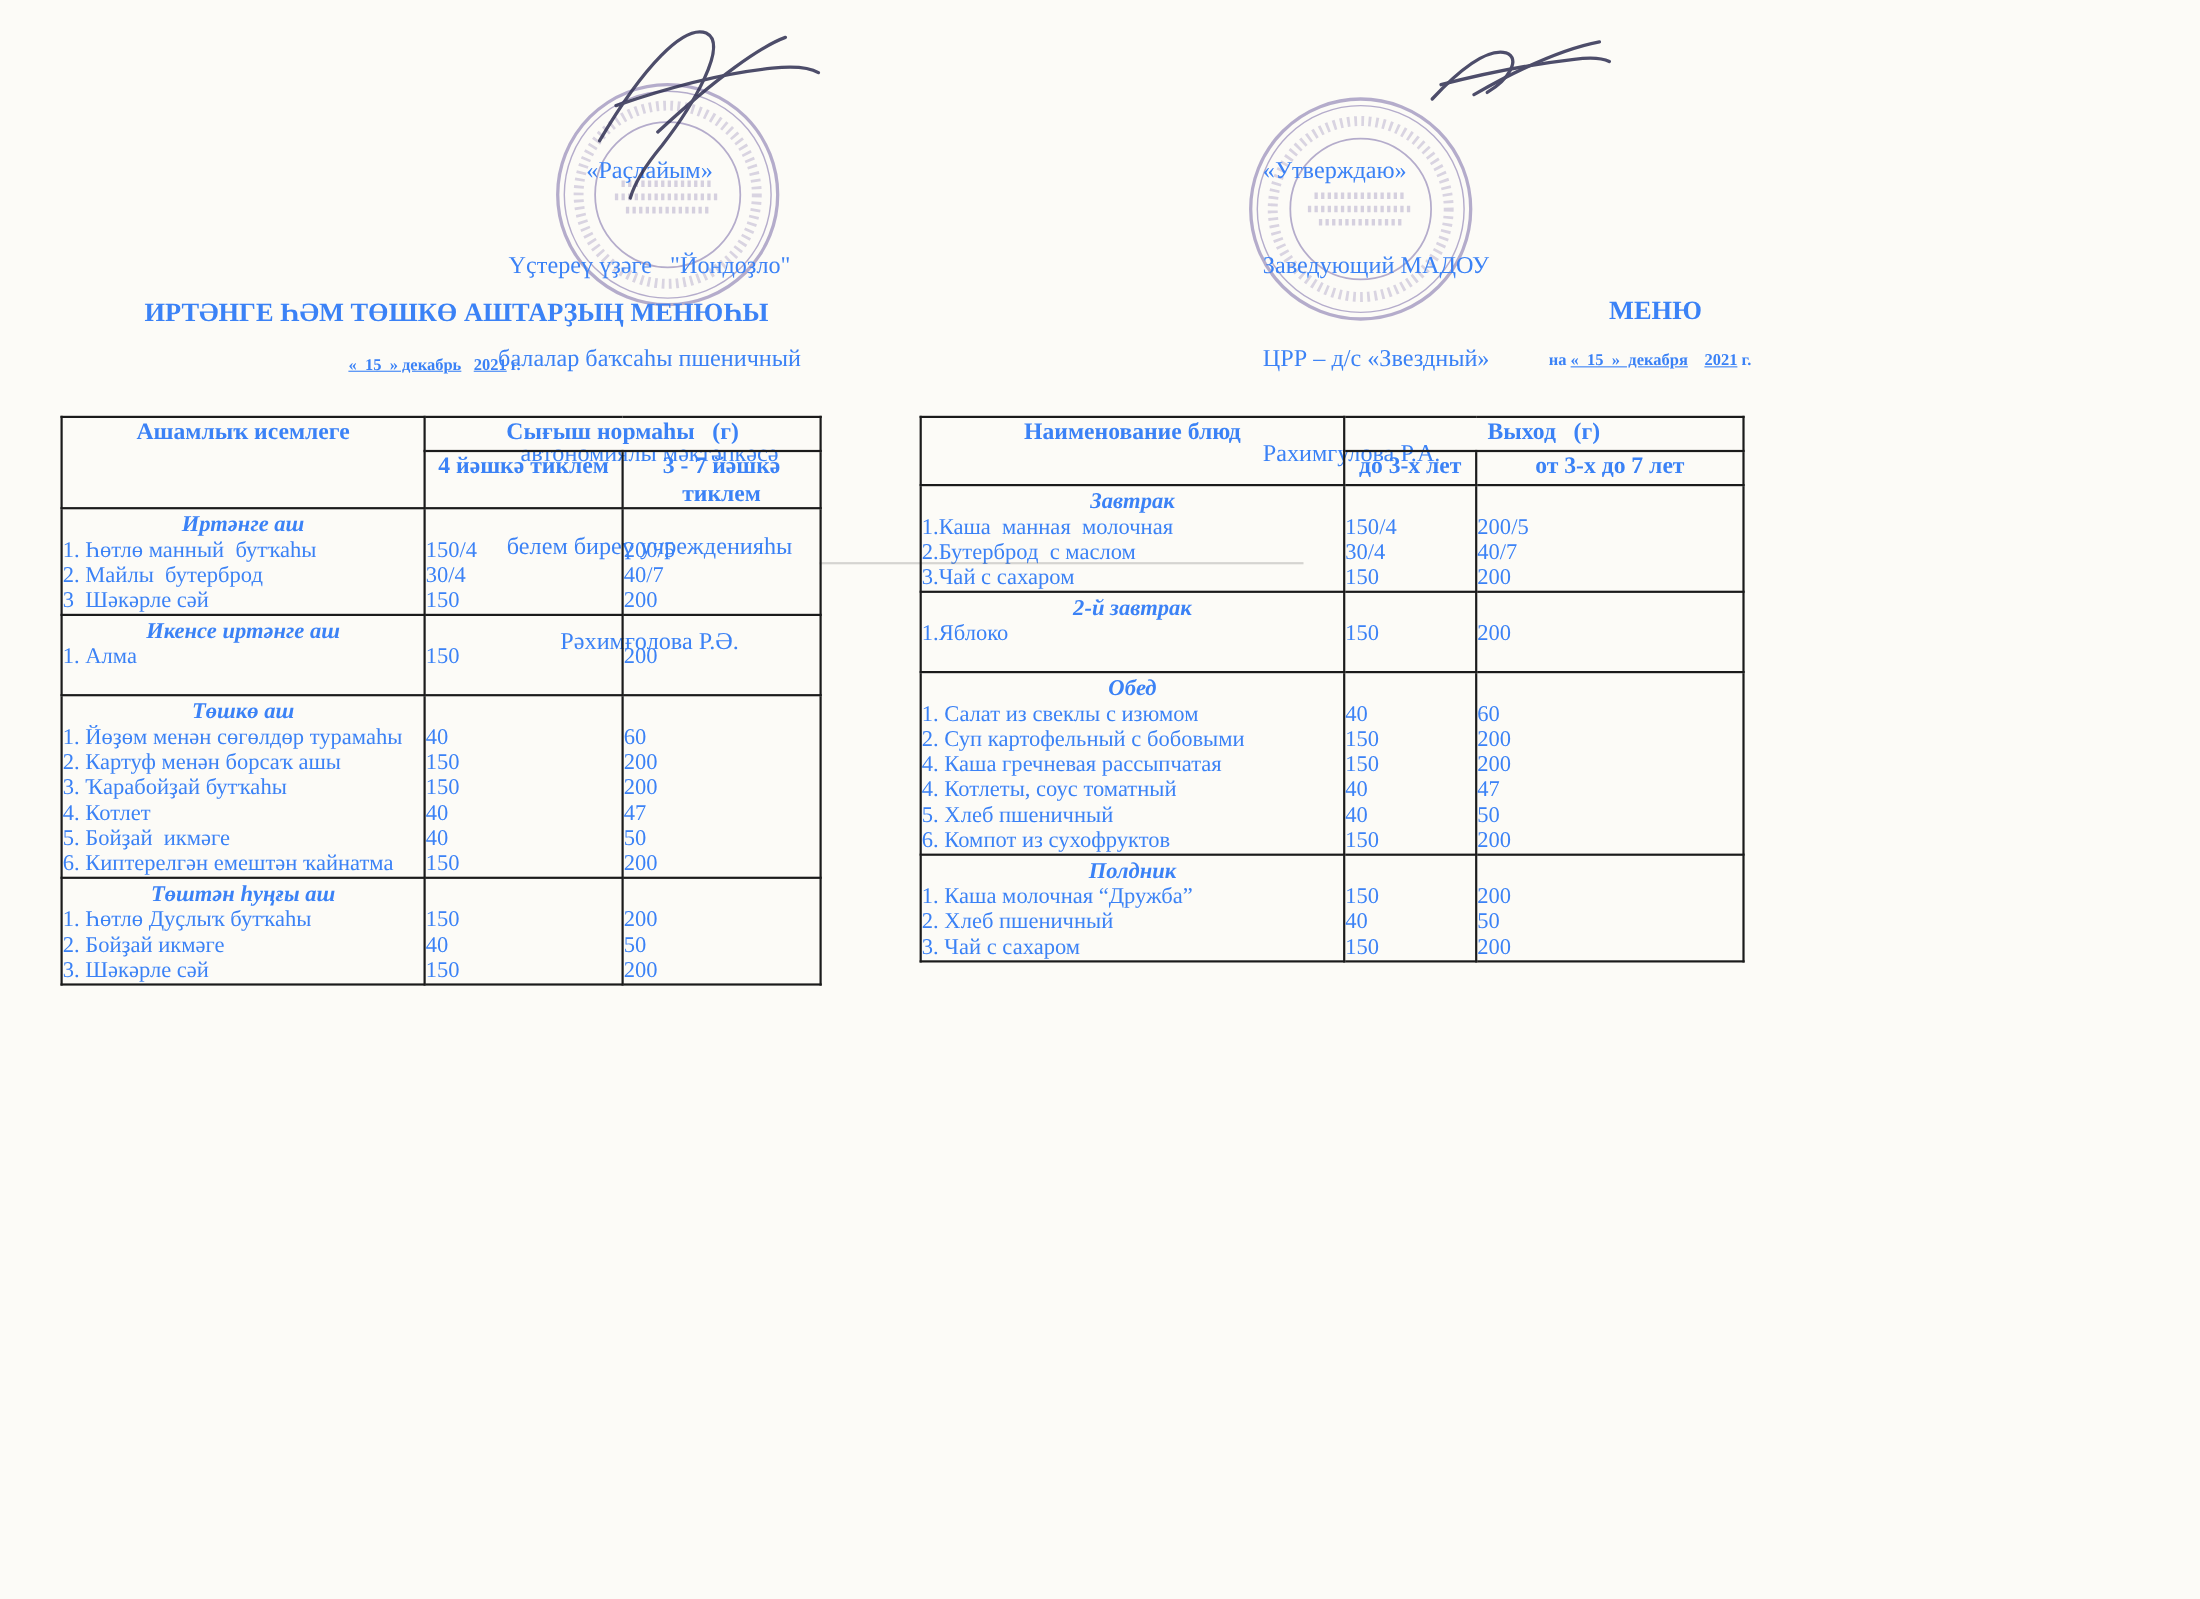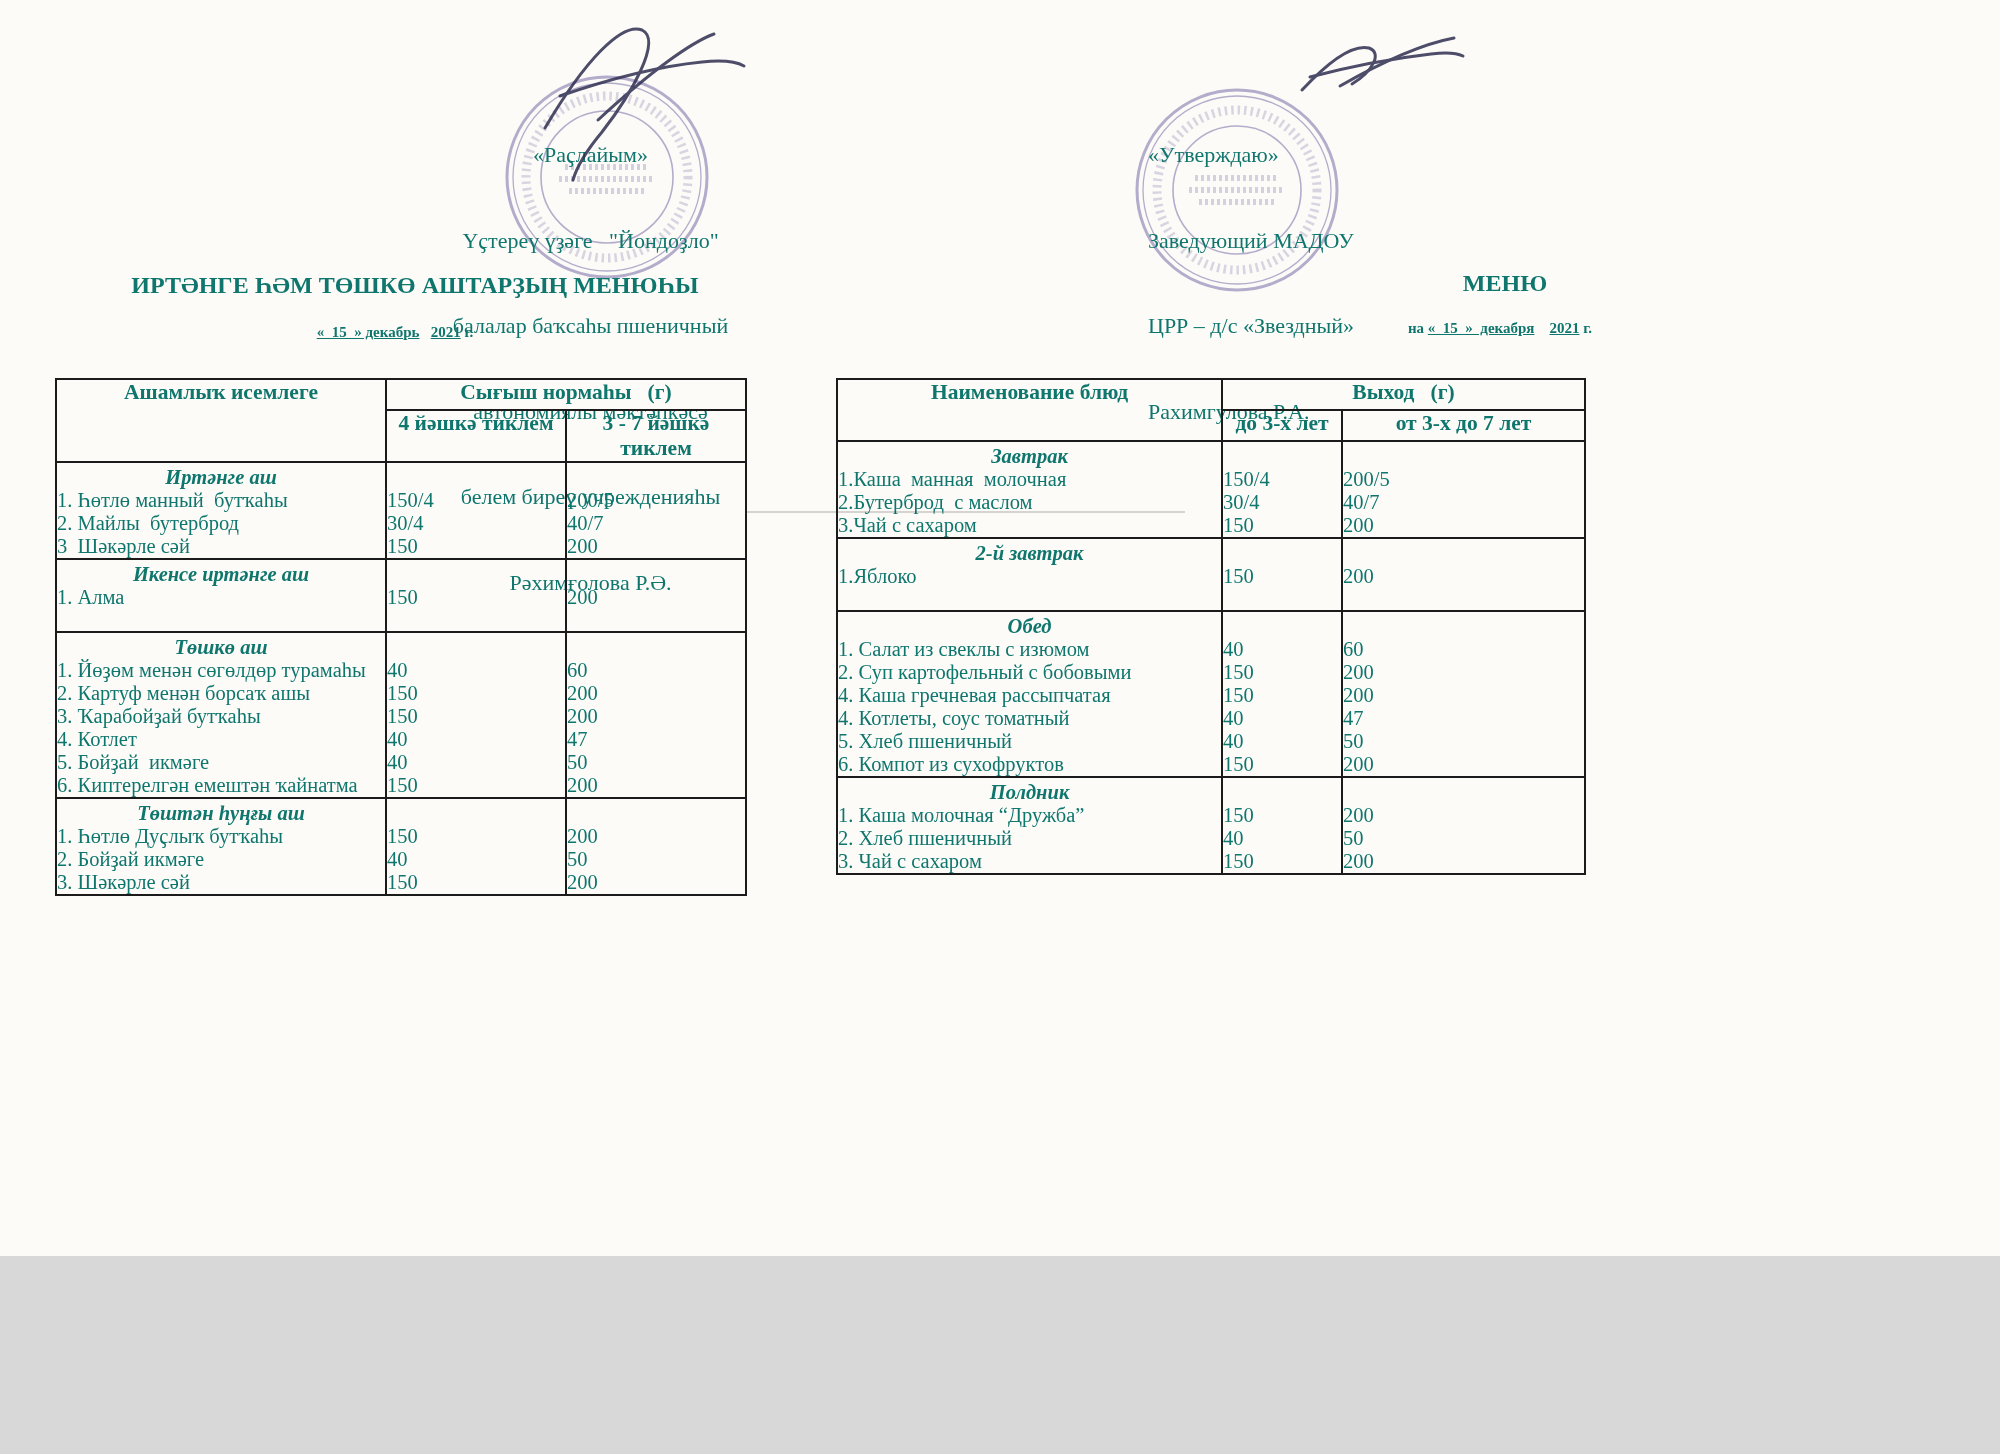--- a/index.html
+++ b/index.html
@@ -1,21 +1,21 @@
 <!DOCTYPE html>
 <html><head>
 <meta charset="utf-8">
 <style>
   * { box-sizing: border-box; }
   body { margin: 0; background: #d8d8d8; }
   .page {
-    position: relative; width: 2000px; height: 1256px;
+    position: relative; width: 2000px; height: 1454px;
     background: #fcfbf7; overflow: hidden;
     font-family: "Liberation Serif", "DejaVu Serif", serif;
-    color: #0f766e;
+    color: #3b82f6;
   }
   .abs { position: absolute; }
   .ap { font-size: 22px; line-height: 28.5px; white-space: pre-wrap; }
   .ap-left  { left: 418px; top: 84px; width: 345px; text-align: center; }
   .ap-right { left: 1148px; top: 84px; width: 360px; text-align: left; }
   .ttl { font-weight: 700; font-size: 24px; white-space: pre-wrap; }
   .ttl-left  { left: 110px; top: 272px; width: 610px; text-align: center; }
   .ttl-right { left: 1380px; top: 270px; width: 250px; text-align: center; }
   .dt { font-weight: 700; font-size: 15px; white-space: pre-wrap; }
   .dt-left  { left: 180px; top: 324px; width: 430px; text-align: center; }

